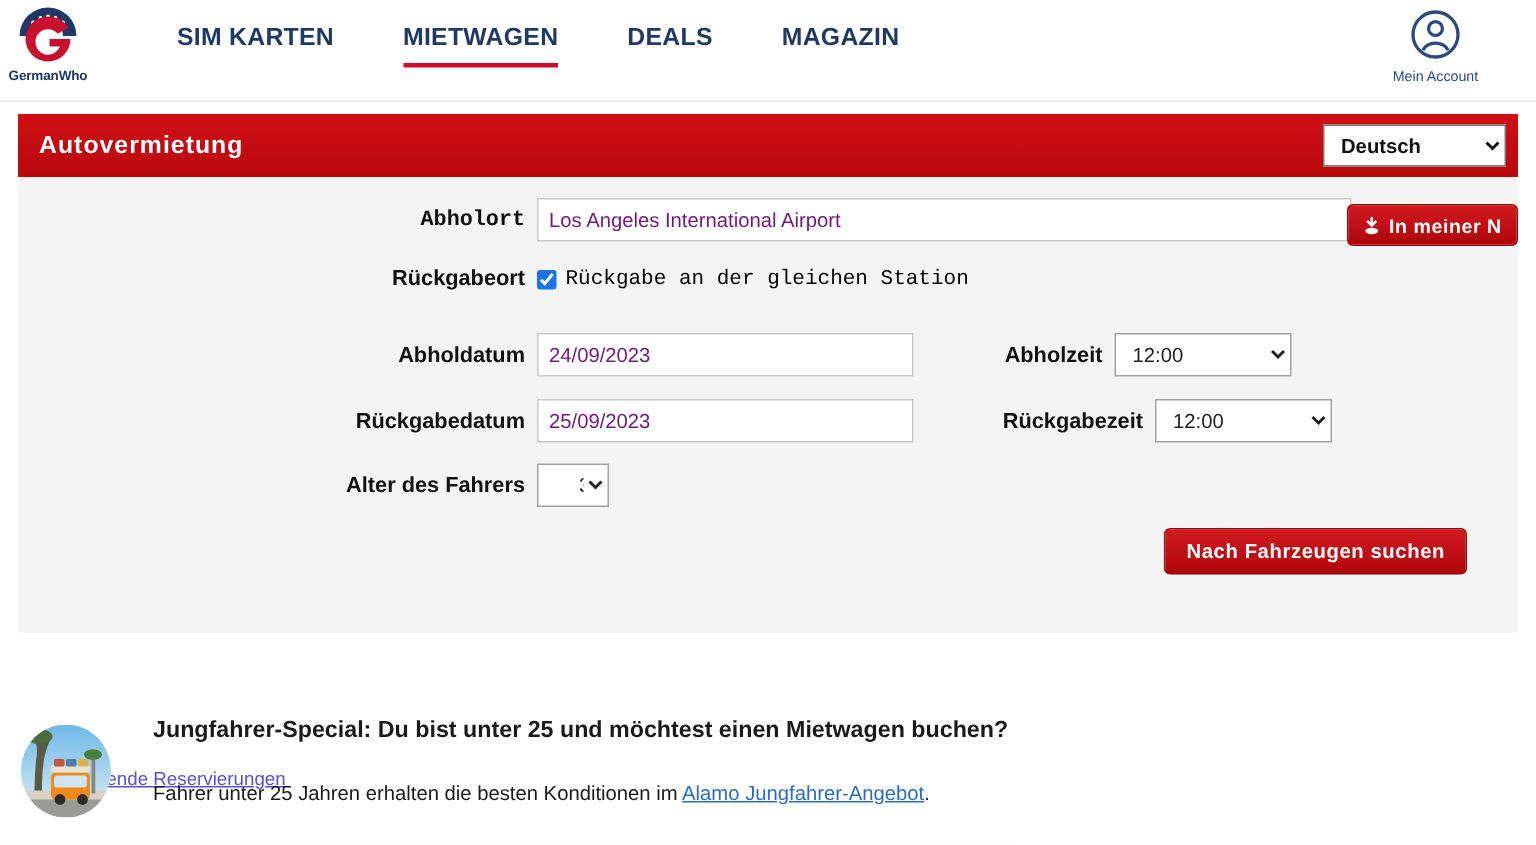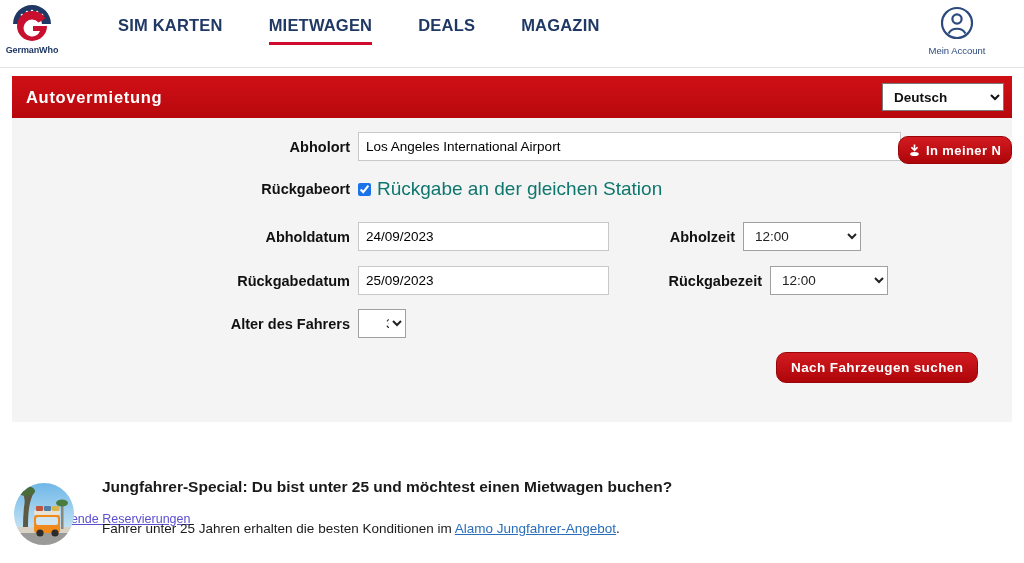--- a/index.html
+++ b/index.html
@@ -74,40 +74,40 @@
   }
   .row { position: absolute; display: flex; align-items: center; }
   .fld-label {
     font-size: 14.5px; font-weight: 700; color: #111;
     text-align: right; padding-right: 8px;
   }
   .txtinput {
     height: 29px; background: #ffffff;
     border: 1px solid #c8c8c8;
     font-family: "Liberation Sans", sans-serif;
-    font-size: 13.5px; color: #000000; padding: 10px 7px;
+    font-size: 13.5px; color: #701a75; padding: 10px 7px;
   }
   .selinput {
     height: 29px; background: #ffffff;
     border: 1px solid #a0a0a0;
     font-family: "Liberation Sans", sans-serif;
     font-size: 13.5px; color: #222; padding-left: 7px;
     cursor: pointer;
   }
   .chk-wrap { display: flex; align-items: center; }
   .chk {
     width: 13px; height: 13px; margin: 0 6px 0 0;
     accent-color: #1a73e8; cursor: pointer;
   }
-  .chk-text { font-size: 19px; color: #0f766e; }
+  .chk-text { font-size: 14px; color: #000000; font-family: Liberation Mono, monospace; }
 
   .btn-red {
     background: linear-gradient(180deg, #d21b21 0%, #ad0509 100%);
     color: #ffffff; border: 1px solid #9b0408;
-    border-radius: 10px;
+    border-radius: 4px;
     font-family: "Liberation Sans", sans-serif;
     font-weight: 700; letter-spacing: 0.4px;
     cursor: pointer; white-space: nowrap;
   }
   #near-me-btn {
     position: absolute; left: 898px; top: 136px;
     height: 28px; font-size: 13px;
     padding: 0 10px; display: flex; align-items: center; gap: 6px;
   }
   #search-btn {
@@ -177,21 +177,21 @@
 <div class="banner">
   <div class="banner-title">Autovermietung</div>
   <select class="lang-select">
     <option>Deutsch</option>
   </select>
 </div>
 
 <div class="panel">
 
   <div class="row" style="left:200px; top:14px;">
-    <div class="fld-label" style="width:146px;">Abholort</div>
+    <div class="fld-label" style="width:146px;font-family:Liberation Mono, monospace;">Abholort</div>
     <input class="txtinput" style="width: 543px;" value="Los Angeles International Airport">
   </div>
 
   <div class="row" style="left:200px; top:60px;">
     <div class="fld-label" style="width:146px;">Rückgabeort</div>
     <div class="chk-wrap">
       <input type="checkbox" class="chk" checked="" style="">
       <span class="chk-text">Rückgabe an der gleichen Station</span>
     </div>
   </div>

